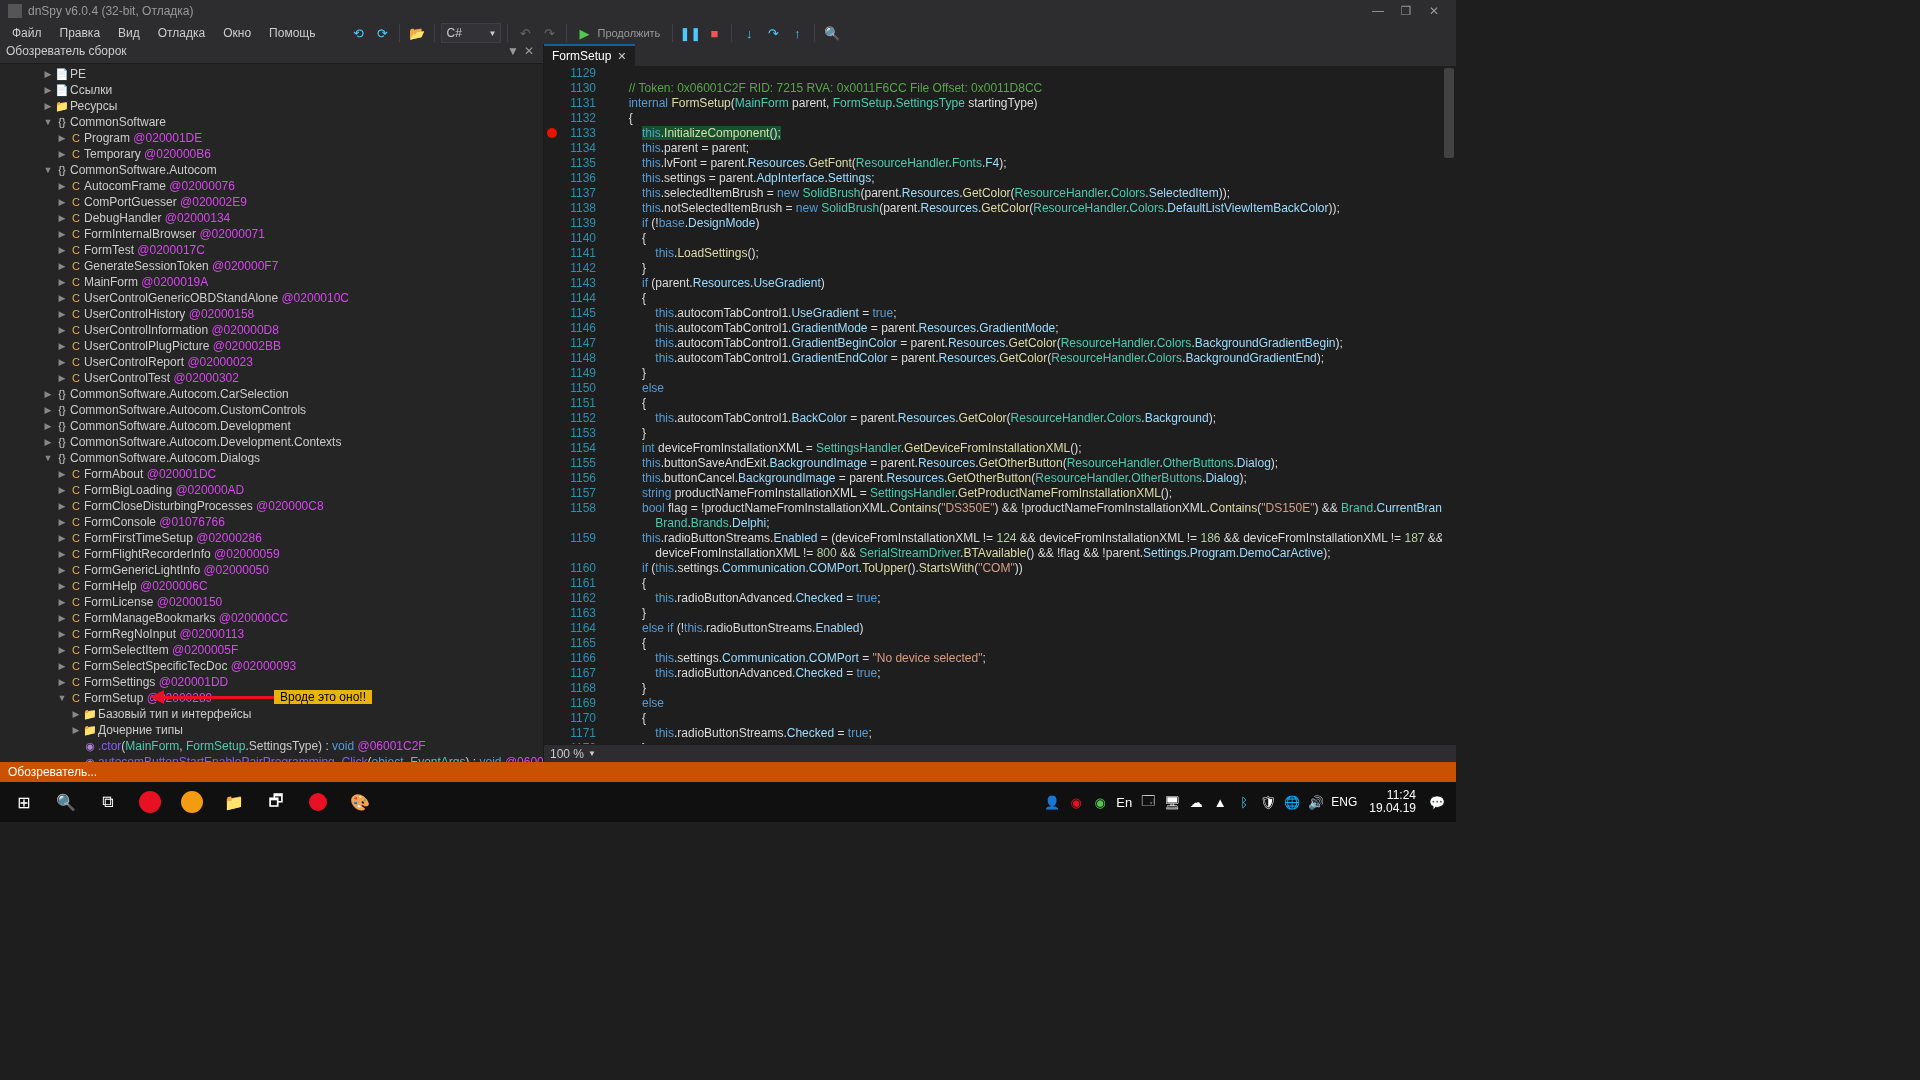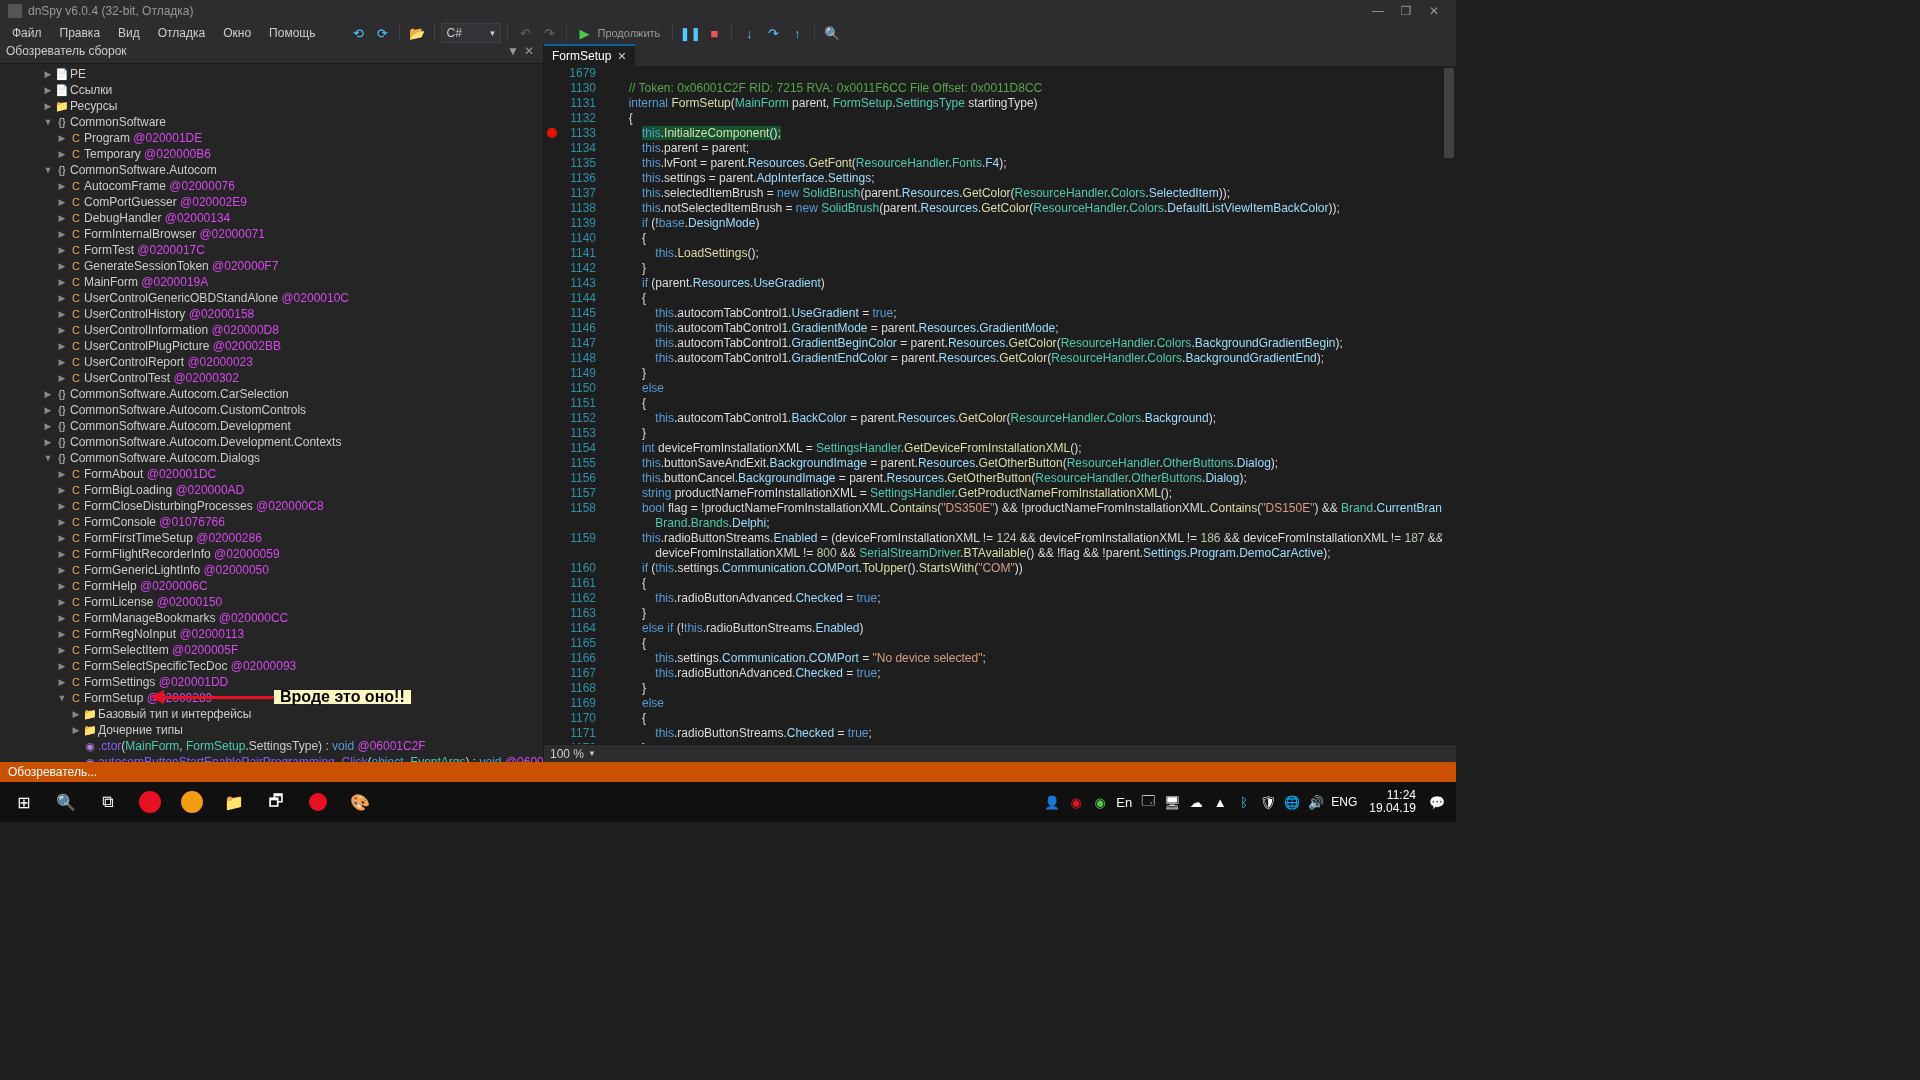--- a/index.html
+++ b/index.html
@@ -27,21 +27,21 @@
 .ic-m{color:#b180d7}
 .ic-fold{color:#dcb67a}
 .tlbl{color:#ccc}
 .tlbl .dim{color:#d946ef}
 .tlbl .k{color:#569cd6}
 .tlbl .t{color:#4ec9b0}
 .tlbl .v{color:#8b5cf6}
 .arrow-img{position:absolute;left:150px;top:0;height:14px;display:flex;align-items:center;pointer-events:none}
 .arrow-line{width:110px;height:3px;background:#e81123}
 .arrow-head{width:0;height:0;border-top:7px solid transparent;border-bottom:7px solid transparent;border-right:14px solid #e81123}
-.arrow-text{background:#fef9c3;color:#000;padding:0 6px;font-weight:bold;font-size:16px;height:14px;display:flex;align-items:center}
+.arrow-text{background:#eab308;color:#000;padding:0 6px;font-weight:normal;font-size:12px;height:14px;display:flex;align-items:center}
 .editor{flex:1;display:flex;flex-direction:column;background:#1e1e1e;overflow:hidden}
 .tabs{height:22px;background:#2d2d30;display:flex;align-items:stretch}
 .tab{display:flex;align-items:center;padding:0 8px;background:#1e1e1e;border-top:2px solid #0e639c;color:#fff;font-size:11px;gap:6px}
 .tab .x{color:#ccc;font-size:11px}
 .code-wrap{flex:1;display:flex;overflow:hidden;position:relative}
 .gut-bp{width:16px;background:#1e1e1e}
 .gut-ln{width:42px;background:#1e1e1e;text-align:right;color:#2b91af;padding-right:6px;font-family:Consolas,monospace;font-size:12px}
 .code{flex:1;background:#1e1e1e;font-family:Consolas,monospace;font-size:12px;white-space:pre;overflow:hidden;color:#dcdcdc}
 .cl{height:15px;line-height:15px}
 .bp{display:block;width:10px;height:10px;background:#e51400;border-radius:50%;margin:2px auto}
@@ -403,21 +403,21 @@
           <div class="cl"></div>
           <div class="cl"></div>
           <div class="cl"></div>
           <div class="cl"></div>
           <div class="cl"></div>
           <div class="cl"></div>
           <div class="cl"></div>
           <div class="cl"></div>
         </div>
       <div class="gut-ln" id="gln">
-          <div class="cl">1679</div>
+          <div class="cl">1129</div>
           <div class="cl">1130</div>
           <div class="cl">1131</div>
           <div class="cl">1132</div>
           <div class="cl">1133</div>
           <div class="cl">1134</div>
           <div class="cl">1135</div>
           <div class="cl">1136</div>
           <div class="cl">1137</div>
           <div class="cl">1138</div>
           <div class="cl">1139</div>

